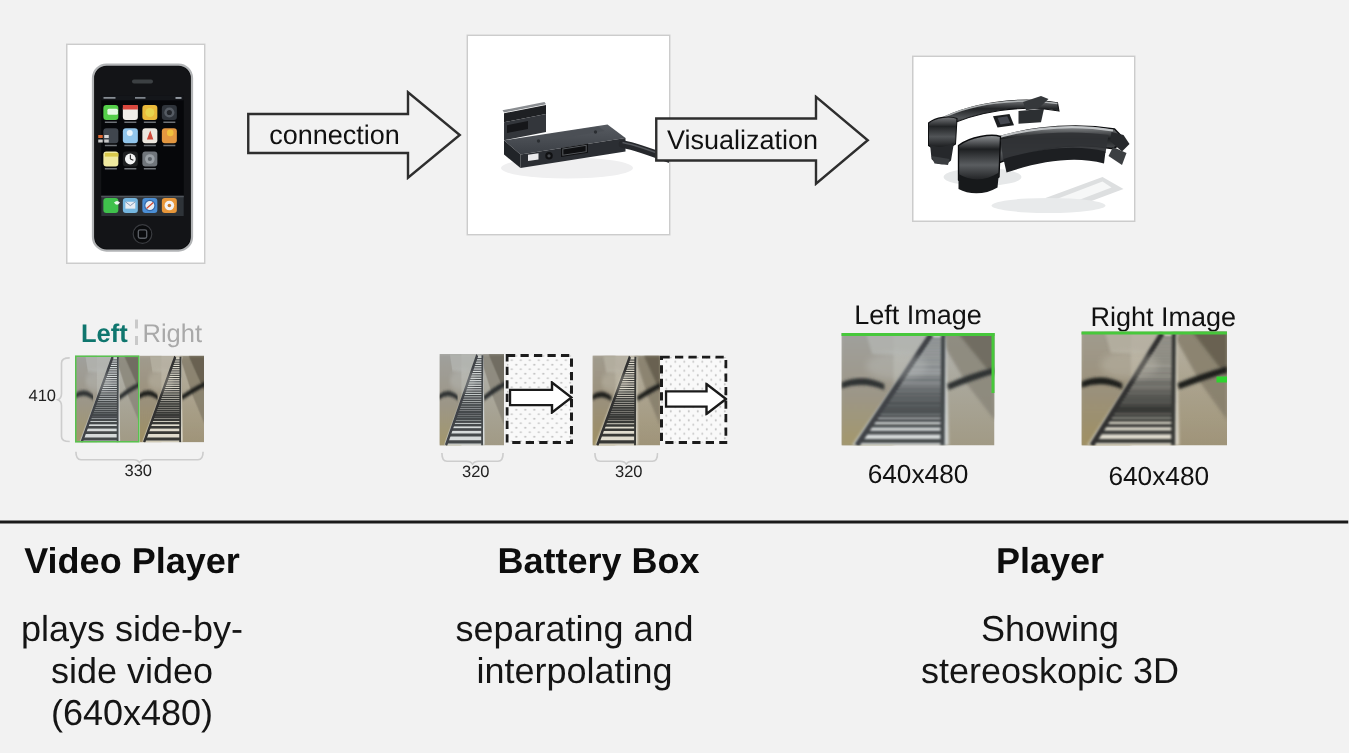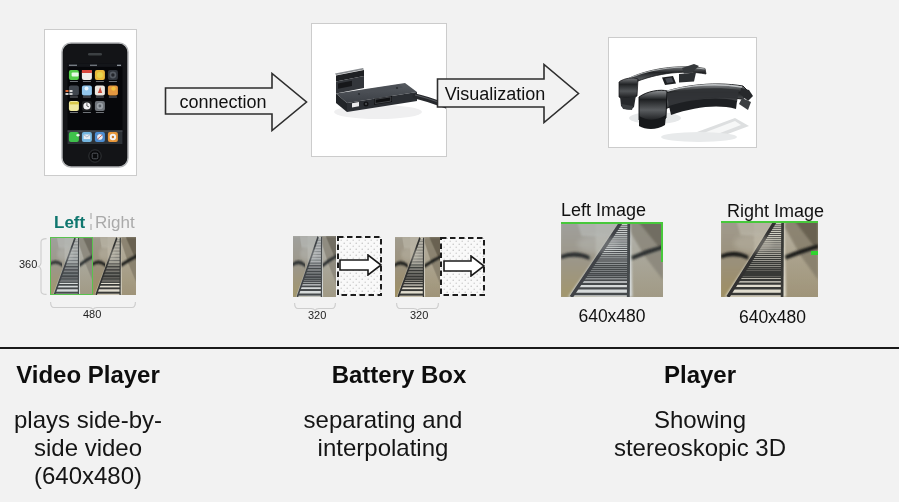--- a/index.html
+++ b/index.html
@@ -87,21 +87,21 @@
       <rect x="38.6" y="104.5" width="6.6" height="4.6" fill="#e8edf2"></rect>
       <path d="M38.6,104.5 l3.3,2.6 l3.3,-2.6" fill="none" stroke="#7a90b0" stroke-width="0.6"></path>
       <circle cx="54.9" cy="107" r="3.4" fill="#e8eef4"></circle>
       <circle cx="54.9" cy="107" r="3.4" fill="none" stroke="#3468a8" stroke-width="0.8"></circle>
       <line x1="52.7" y1="109" x2="57.2" y2="105" stroke="#d04830" stroke-width="0.8"></line>
       <circle cx="67.9" cy="107" r="3.2" fill="#f2f3f5"></circle>
       <circle cx="67.9" cy="107" r="1.2" fill="#c87828"></circle>
       <circle cx="50" cy="126" r="6.2" fill="#0a0b0d" stroke="#3a3c40" stroke-width="0.8"></circle>
       <rect x="47.2" y="123.2" width="5.6" height="5.6" rx="1.2" fill="none" stroke="#5a5e64" stroke-width="0.9"></rect>
     </svg></div>
-<div class="abs" style="left:164px;top:72px"><svg width="144" height="60" viewBox="0 0 144 60">
+<div class="abs" style="left:164px;top:60px"><svg width="144" height="60" viewBox="0 0 144 60">
       <polygon points="1.5,16 108,16 108,1.5 142.5,30.0 108,58.5 108,42 1.5,42" fill="#f2f2f2" stroke="#2e2e2e" stroke-width="1.6"></polygon>
       <text x="59" y="30.0" text-anchor="middle" dominant-baseline="central" font-size="18" fill="#111">connection</text>
     </svg></div>
 <div class="whitebox" style="left:311px;top:23px;width:134px;height:132px"><svg width="134" height="132" viewBox="0 0 134 132">
       <defs>
         <linearGradient id="dkg" x1="0" y1="0" x2="0" y2="1">
           <stop offset="0" stop-color="#575b61"></stop>
           <stop offset="1" stop-color="#3b3f45"></stop>
         </linearGradient>
       </defs>
@@ -301,28 +301,28 @@
           <line x1="53.7" y1="3.8" x2="63.5" y2="3.8" stroke="#44484b" stroke-width="0.90"></line>
           <line x1="7" y1="75" x2="55.5" y2="1" stroke="#3f4346" stroke-width="3.4"></line>
           <line x1="63" y1="75" x2="63.5" y2="1" stroke="#45494c" stroke-width="2.8"></line>
         </g>
         <ellipse cx="33" cy="22" rx="20" ry="9" fill="#c6c9c7" opacity="0.3" filter="url(#bl2b)"></ellipse>
         <path d="M0,33 Q14,27 28,34 L28,38 Q14,32 0,37 Z" fill="#2d3032" filter="url(#blb)"></path>
         <path d="M66,34 Q84,27 100,23 L100,27 Q84,32 67,38 Z" fill="#2d3032" filter="url(#blb)"></path>
       </svg></div>
   <div class="abs" style="left:0;top:0;width:41px;height:56px;border:1px solid #58c34e"></div>
 </div>
-<div class="lbl" style="left:19px;top:258px">360</div>
+<div class="lbl" style="left:19px;top:258px">410</div>
 <div class="abs" style="left:36px;top:238px"><svg width="11" height="57" viewBox="0 0 11 57">
       <path d="M10.5,0.6 Q5,0.6 5,4 L5,24.5 Q5,27.5 2.5,28.5 Q5,29.5 5,32.5 L5,53 Q5,56.4 10.5,56.4" fill="none" stroke="#cdcdcd" stroke-width="1.1"></path>
     </svg></div>
 <div class="abs" style="left:50px;top:296px"><svg width="86" height="8" viewBox="0 0 86 8">
       <path d="M0.6,0 Q0.6,5.5 4,5.5 L39.0,5.5 Q42.0,5.5 43.0,7.5 Q44.0,5.5 47.0,5.5 L82,5.5 Q85.4,5.5 85.4,0" fill="none" stroke="#cdcdcd" stroke-width="1.1"></path>
     </svg></div>
-<div class="lbl" style="left:83px;top:308px">480</div>
+<div class="lbl" style="left:83px;top:308px">330</div>
 
 <div class="abs" style="left:293px;top:236px;width:43px;height:61px"><svg width="43" height="61" viewBox="0 0 100 75" preserveAspectRatio="none">
       <defs>
         <linearGradient id="gbgc" x1="0" y1="0" x2="0" y2="1">
           <stop offset="0" stop-color="#b3b4b0"></stop>
           <stop offset="0.5" stop-color="#a9a699"></stop>
           <stop offset="1" stop-color="#a19a85"></stop>
         </linearGradient>
         <linearGradient id="glftc" x1="0" y1="0" x2="0" y2="1">
           <stop offset="0" stop-color="#a0a09c"></stop>
@@ -468,21 +468,21 @@
       <rect x="1" y="1" width="43" height="57" fill="url(#dots)" stroke="#1c1c1c" stroke-width="2" stroke-dasharray="5.5,3.5"></rect>
     </svg></div>
 <div class="abs" style="left:443px;top:255px"><svg width="42" height="22" viewBox="0 0 42 22">
       <polygon points="1,5.94 28,5.94 28,1 41,11.0 28,21 28,16.06 1,16.06" fill="#fff" stroke="#1a1a1a" stroke-width="1.6"></polygon>
     </svg></div>
 <div class="abs" style="left:396px;top:297px"><svg width="43" height="8" viewBox="0 0 43 8">
       <path d="M0.6,0 Q0.6,5.5 4,5.5 L17.5,5.5 Q20.5,5.5 21.5,7.5 Q22.5,5.5 25.5,5.5 L39,5.5 Q42.4,5.5 42.4,0" fill="none" stroke="#cdcdcd" stroke-width="1.1"></path>
     </svg></div>
 <div class="lbl" style="left:410px;top:309px">320</div>
 
-<div class="abs" style="left:561px;top:200px;width:102px;text-align:left;font-size:18px">Left&nbsp;Image</div>
+<div class="abs" style="left:561px;top:200px;width:102px;text-align:center;font-size:18px">Left&nbsp;Image</div>
 <div class="abs" style="left:561px;top:222px;width:102px;height:75px"><svg width="102" height="75" viewBox="0 0 100 75" preserveAspectRatio="none">
       <defs>
         <linearGradient id="gbge" x1="0" y1="0" x2="0" y2="1">
           <stop offset="0" stop-color="#b3b4b0"></stop>
           <stop offset="0.5" stop-color="#a9a699"></stop>
           <stop offset="1" stop-color="#a19a85"></stop>
         </linearGradient>
         <linearGradient id="glfte" x1="0" y1="0" x2="0" y2="1">
           <stop offset="0" stop-color="#a0a09c"></stop>
           <stop offset="0.55" stop-color="#9c9687"></stop>

